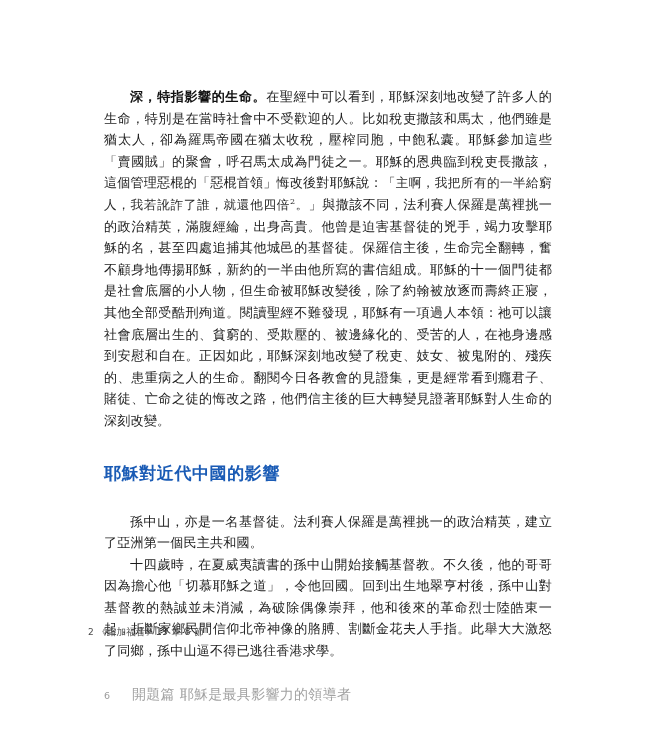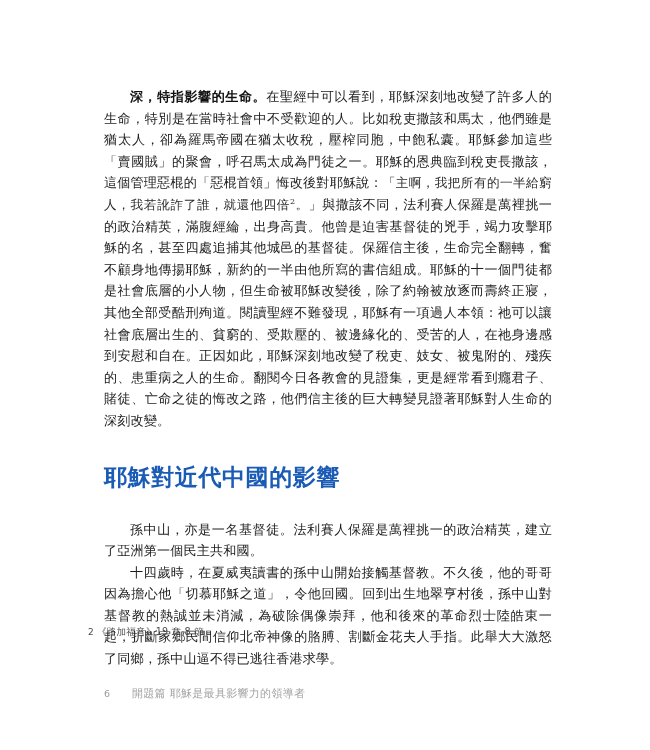--- a/index.html
+++ b/index.html
@@ -63,21 +63,21 @@
   .fn-ref {
     font-size: 8px;
     vertical-align: super;
     line-height: 0;
     font-family: "DejaVu Serif", "Liberation Serif", serif;
   }
 
   
   .section-heading {
     font-family: "DejaVu Sans", "Liberation Sans", sans-serif;
-    font-size: 23px;
+    font-size: 17px;
     font-weight: bold;
     color: #1a5bb5;
     letter-spacing: 0.6px;
     margin: 0;
     padding: 0;
   }
 
   .gap-before-heading { height: 30px; }
   .gap-after-heading  { height: 26px; }
 
@@ -111,21 +111,21 @@
     align-items: baseline;
   }
   .folio {
     font-family: "DejaVu Sans", "Liberation Sans", sans-serif;
     font-size: 9.5px;
     color: #9b9b9b;
     width: 28px;
   }
   .running-title {
     font-family: "DejaVu Sans", "Liberation Sans", sans-serif;
-    font-size: 11px;
+    font-size: 14px;
     color: #a2a2a2;
     letter-spacing: 0.3px;
   }
 </style>
 </head>
 <body>
 
 <div class="page">
 
   <div class="content">

